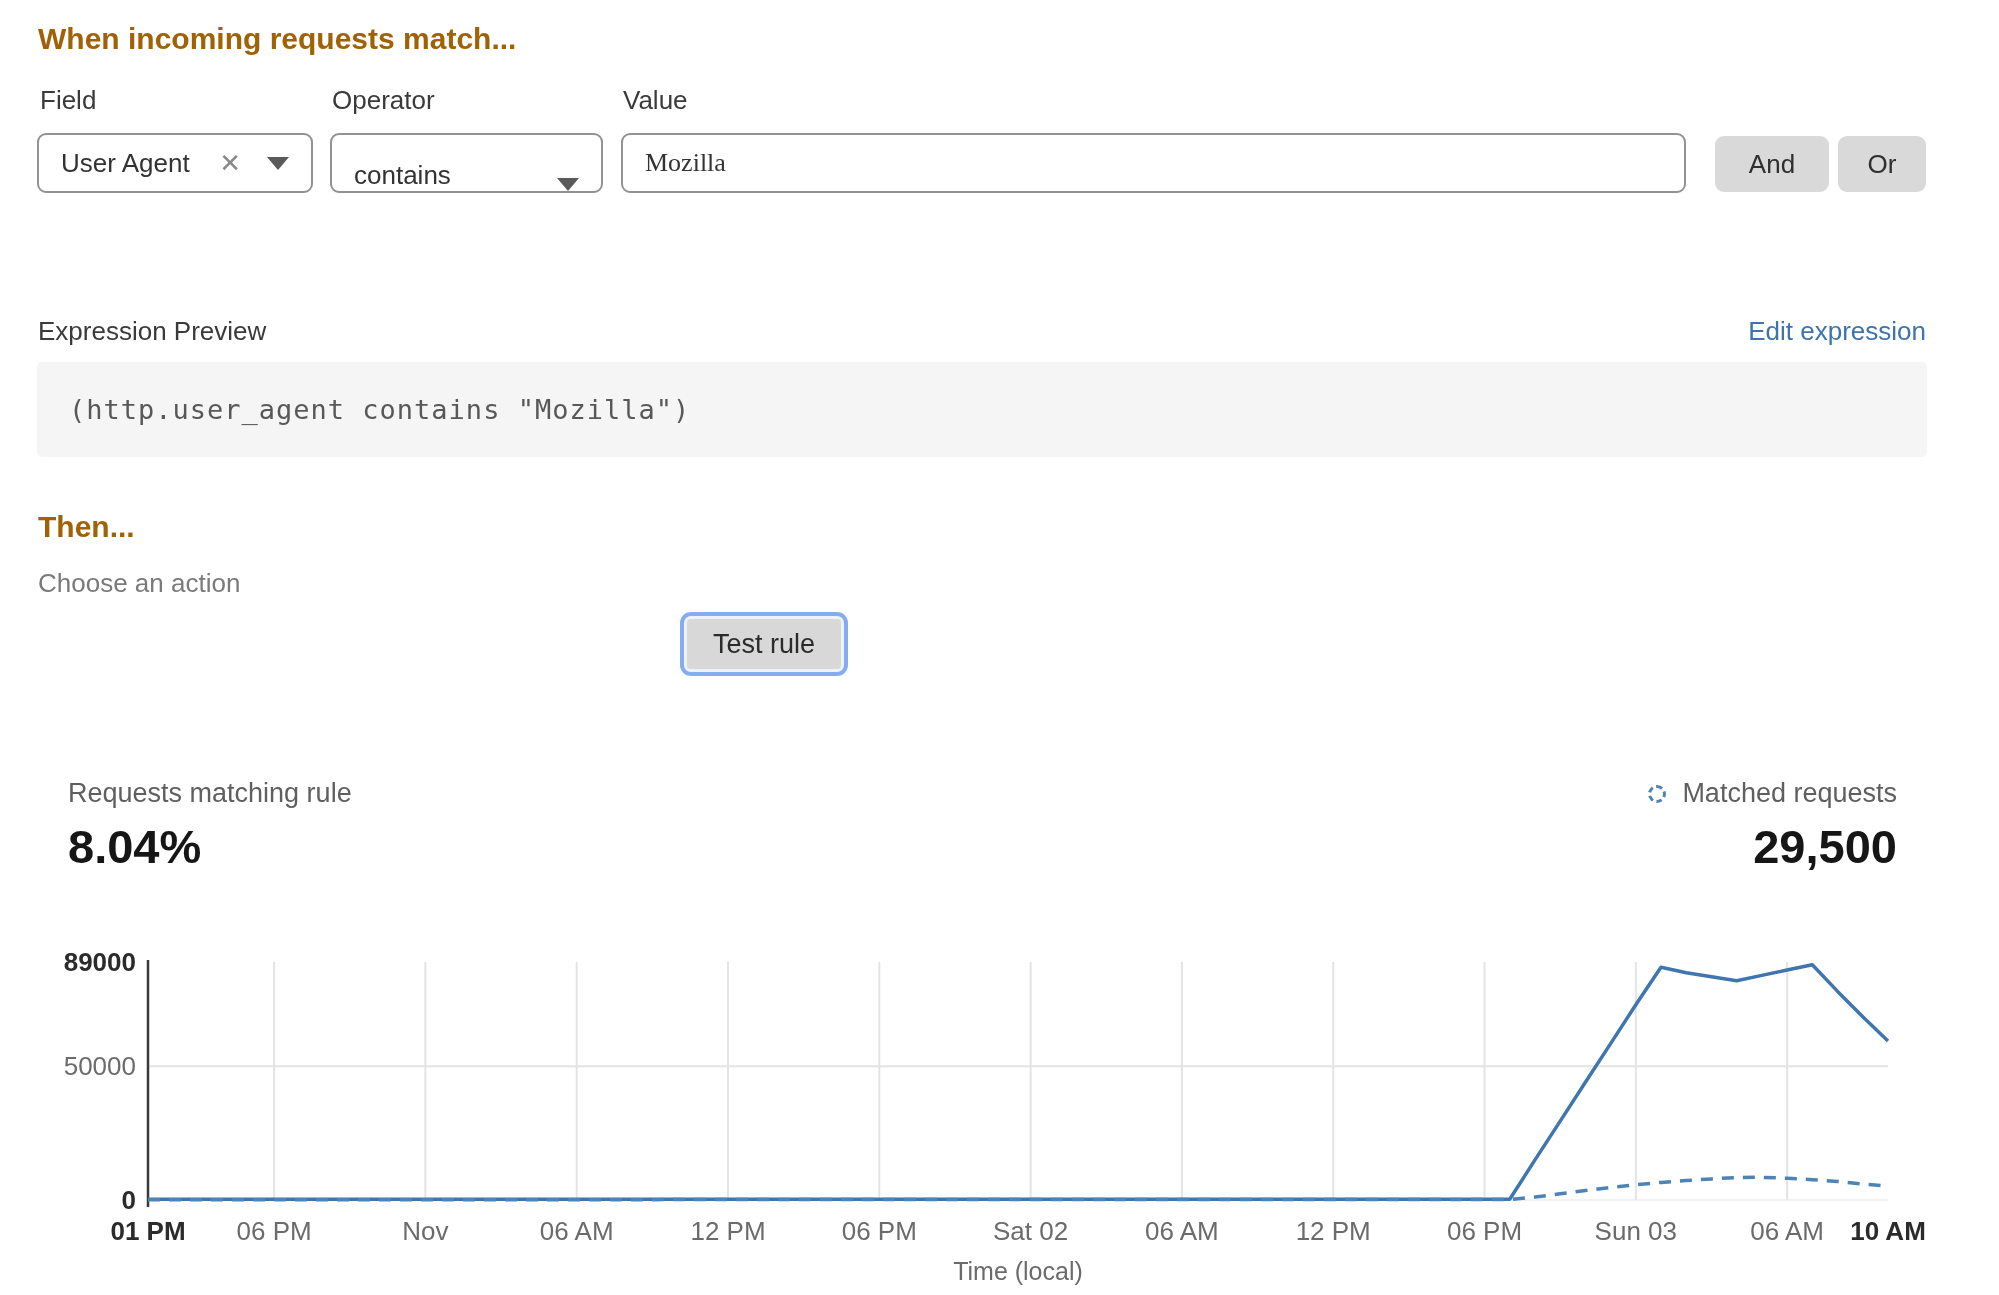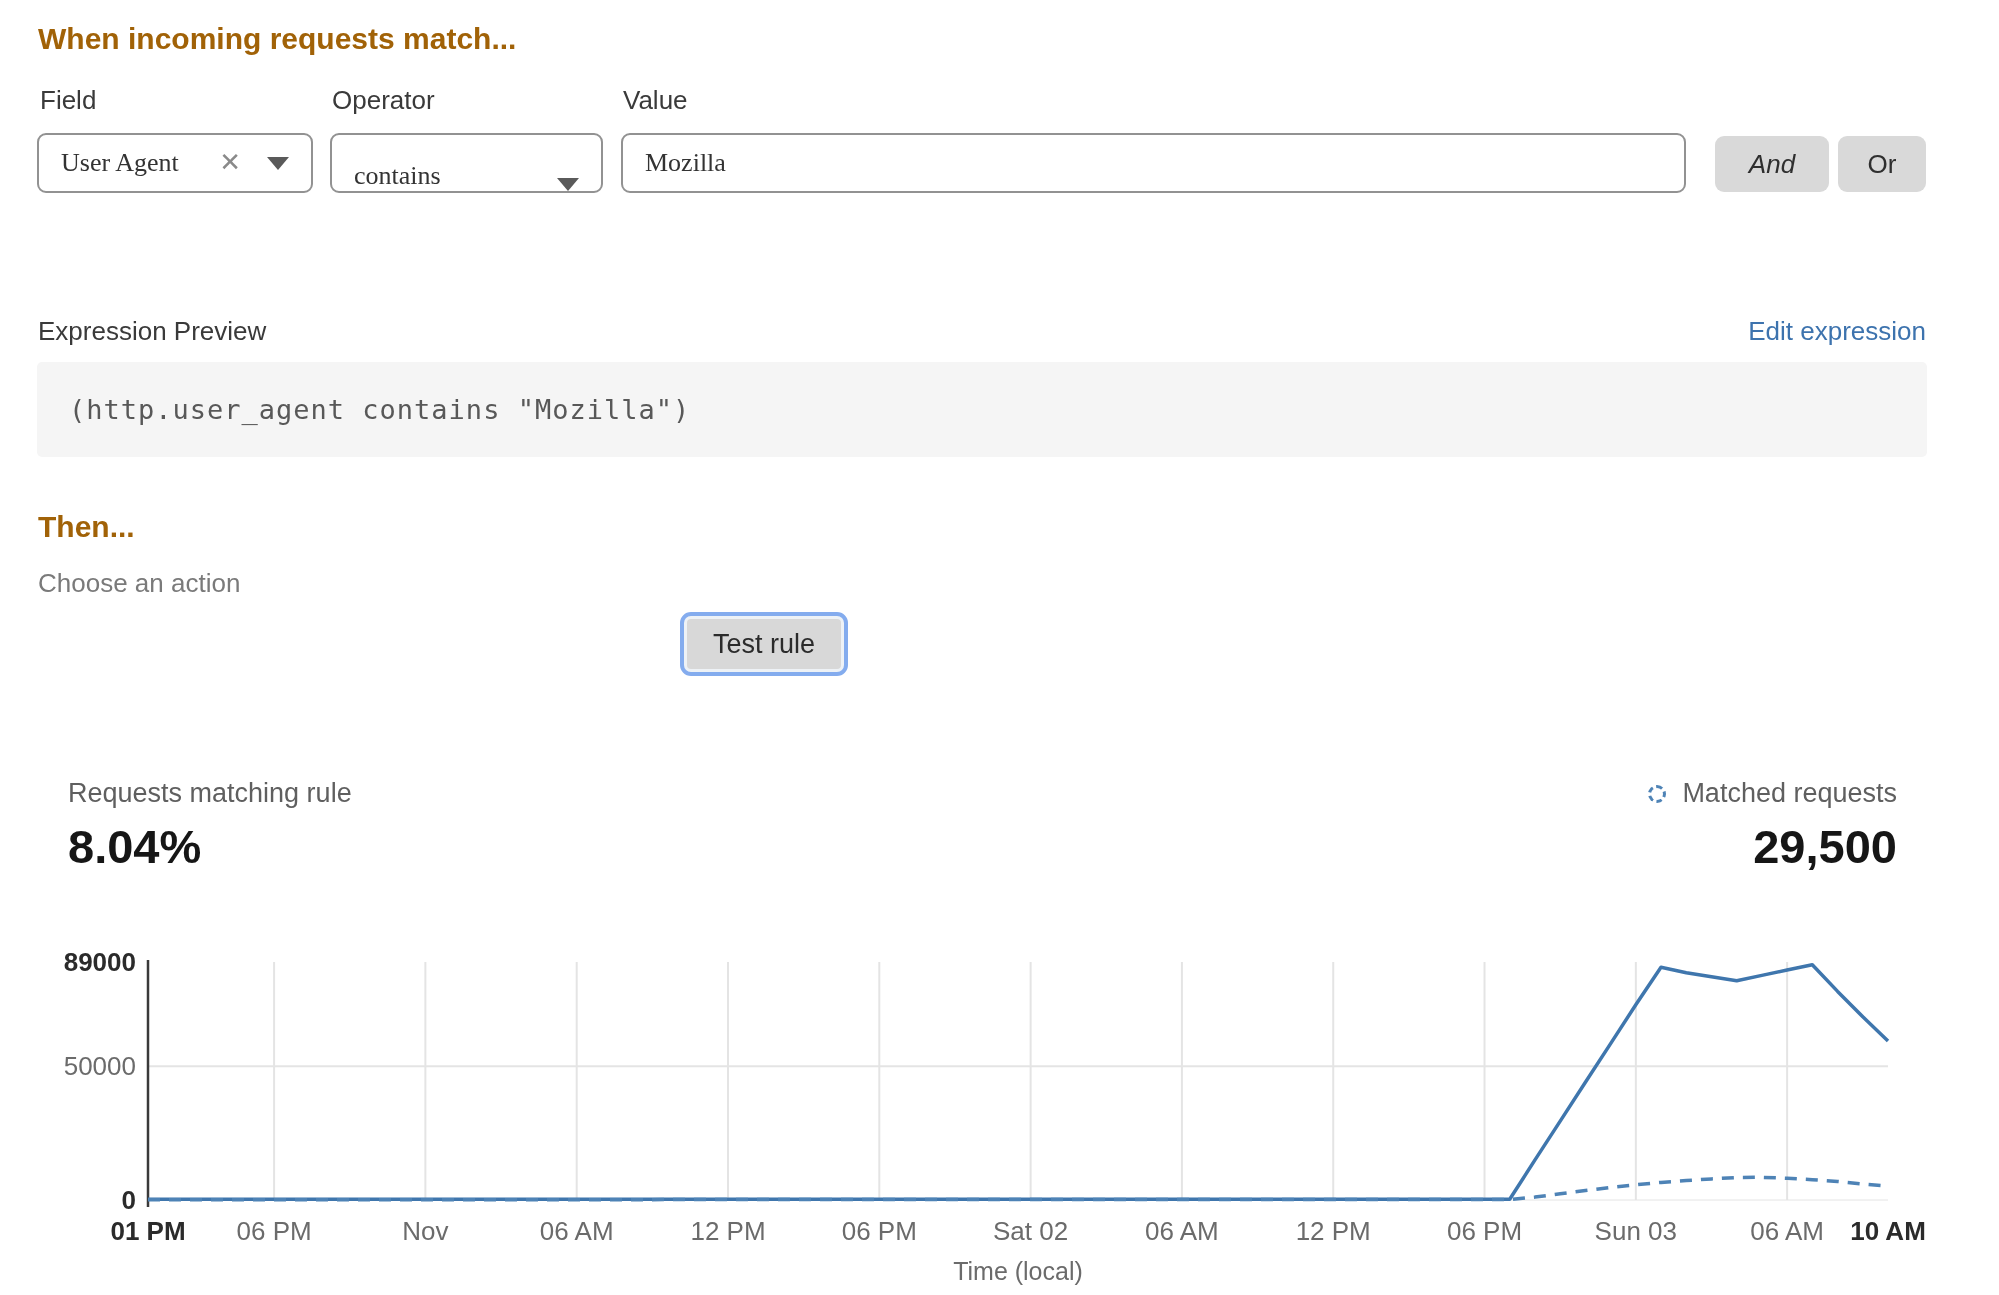--- a/index.html
+++ b/index.html
@@ -7,21 +7,21 @@
           font-family:"Liberation Sans",sans-serif;color:#333;overflow:hidden;}
   .abs{position:absolute;}
 
   .h-title{font-size:30px;font-weight:bold;color:#a16207;}
   .fld-label{font-size:26px;color:#3a3a3a;}
   .muted-label{font-size:26px;color:#7a7a7a;}
 
   .select,.text-input{box-sizing:border-box;height:60px;border:2px solid #929292;
      border-radius:9px;background:#fff;display:flex;align-items:center;
      font-size:26px;color:#333;padding:0 22px;}
-  .select{justify-content:space-between;cursor:pointer;font-family:Liberation Serif, serif;}
+  .select{justify-content:space-between;cursor:pointer;}
   .text-input{font-family:Liberation Serif, serif;width:100%;}
   input.text-input{outline:none;}
   .sel-icons{display:flex;align-items:center;gap:26px;}
   .clear-x{color:#8a8a8a;font-size:26px;line-height:1;}
   .caret{width:0;height:0;border-left:11px solid transparent;border-right:11px solid transparent;
          border-top:13px solid #5a5a5a;display:inline-block;}
 
   .gray-btn{box-sizing:border-box;height:56px;border:none;border-radius:9px;background:#d9d9d9;
      color:#2f2f2f;font-size:26px;display:flex;align-items:center;justify-content:center;
      font-family:"Liberation Sans",sans-serif;cursor:pointer;}
@@ -63,21 +63,21 @@
     </span>
   </div>
 
   <div class="abs select" style="left:330px;top:133px;width:273px;align-items:flex-end;">
     <span>contains</span>
     <span class="caret"></span>
   </div>
 
   <input class="abs text-input" style="left: 621px; top: 133px; width: 1065px;" value="Mozilla">
 
-  <div class="abs gray-btn" style="left:1715px;top:136px;width:114px;font-style:italic;">And</div>
+  <div class="abs gray-btn" style="left:1715px;top:136px;width:114px;">And</div>
   <div class="abs gray-btn" style="left:1838px;top:136px;width:88px;">Or</div>
 
   <div class="abs fld-label" style="left:38px;top:316px;">Expression Preview</div>
   <div class="abs link" style="right:73px;top:316px;">Edit expression</div>
 
   <div class="abs codebox" style="left:37px;top:362px;width:1890px;height:95px;">
     <span class="code">(http.user_agent contains "Mozilla")</span>
   </div>
 
   <div class="abs h-title" style="left:38px;top:510px;">Then...</div>

